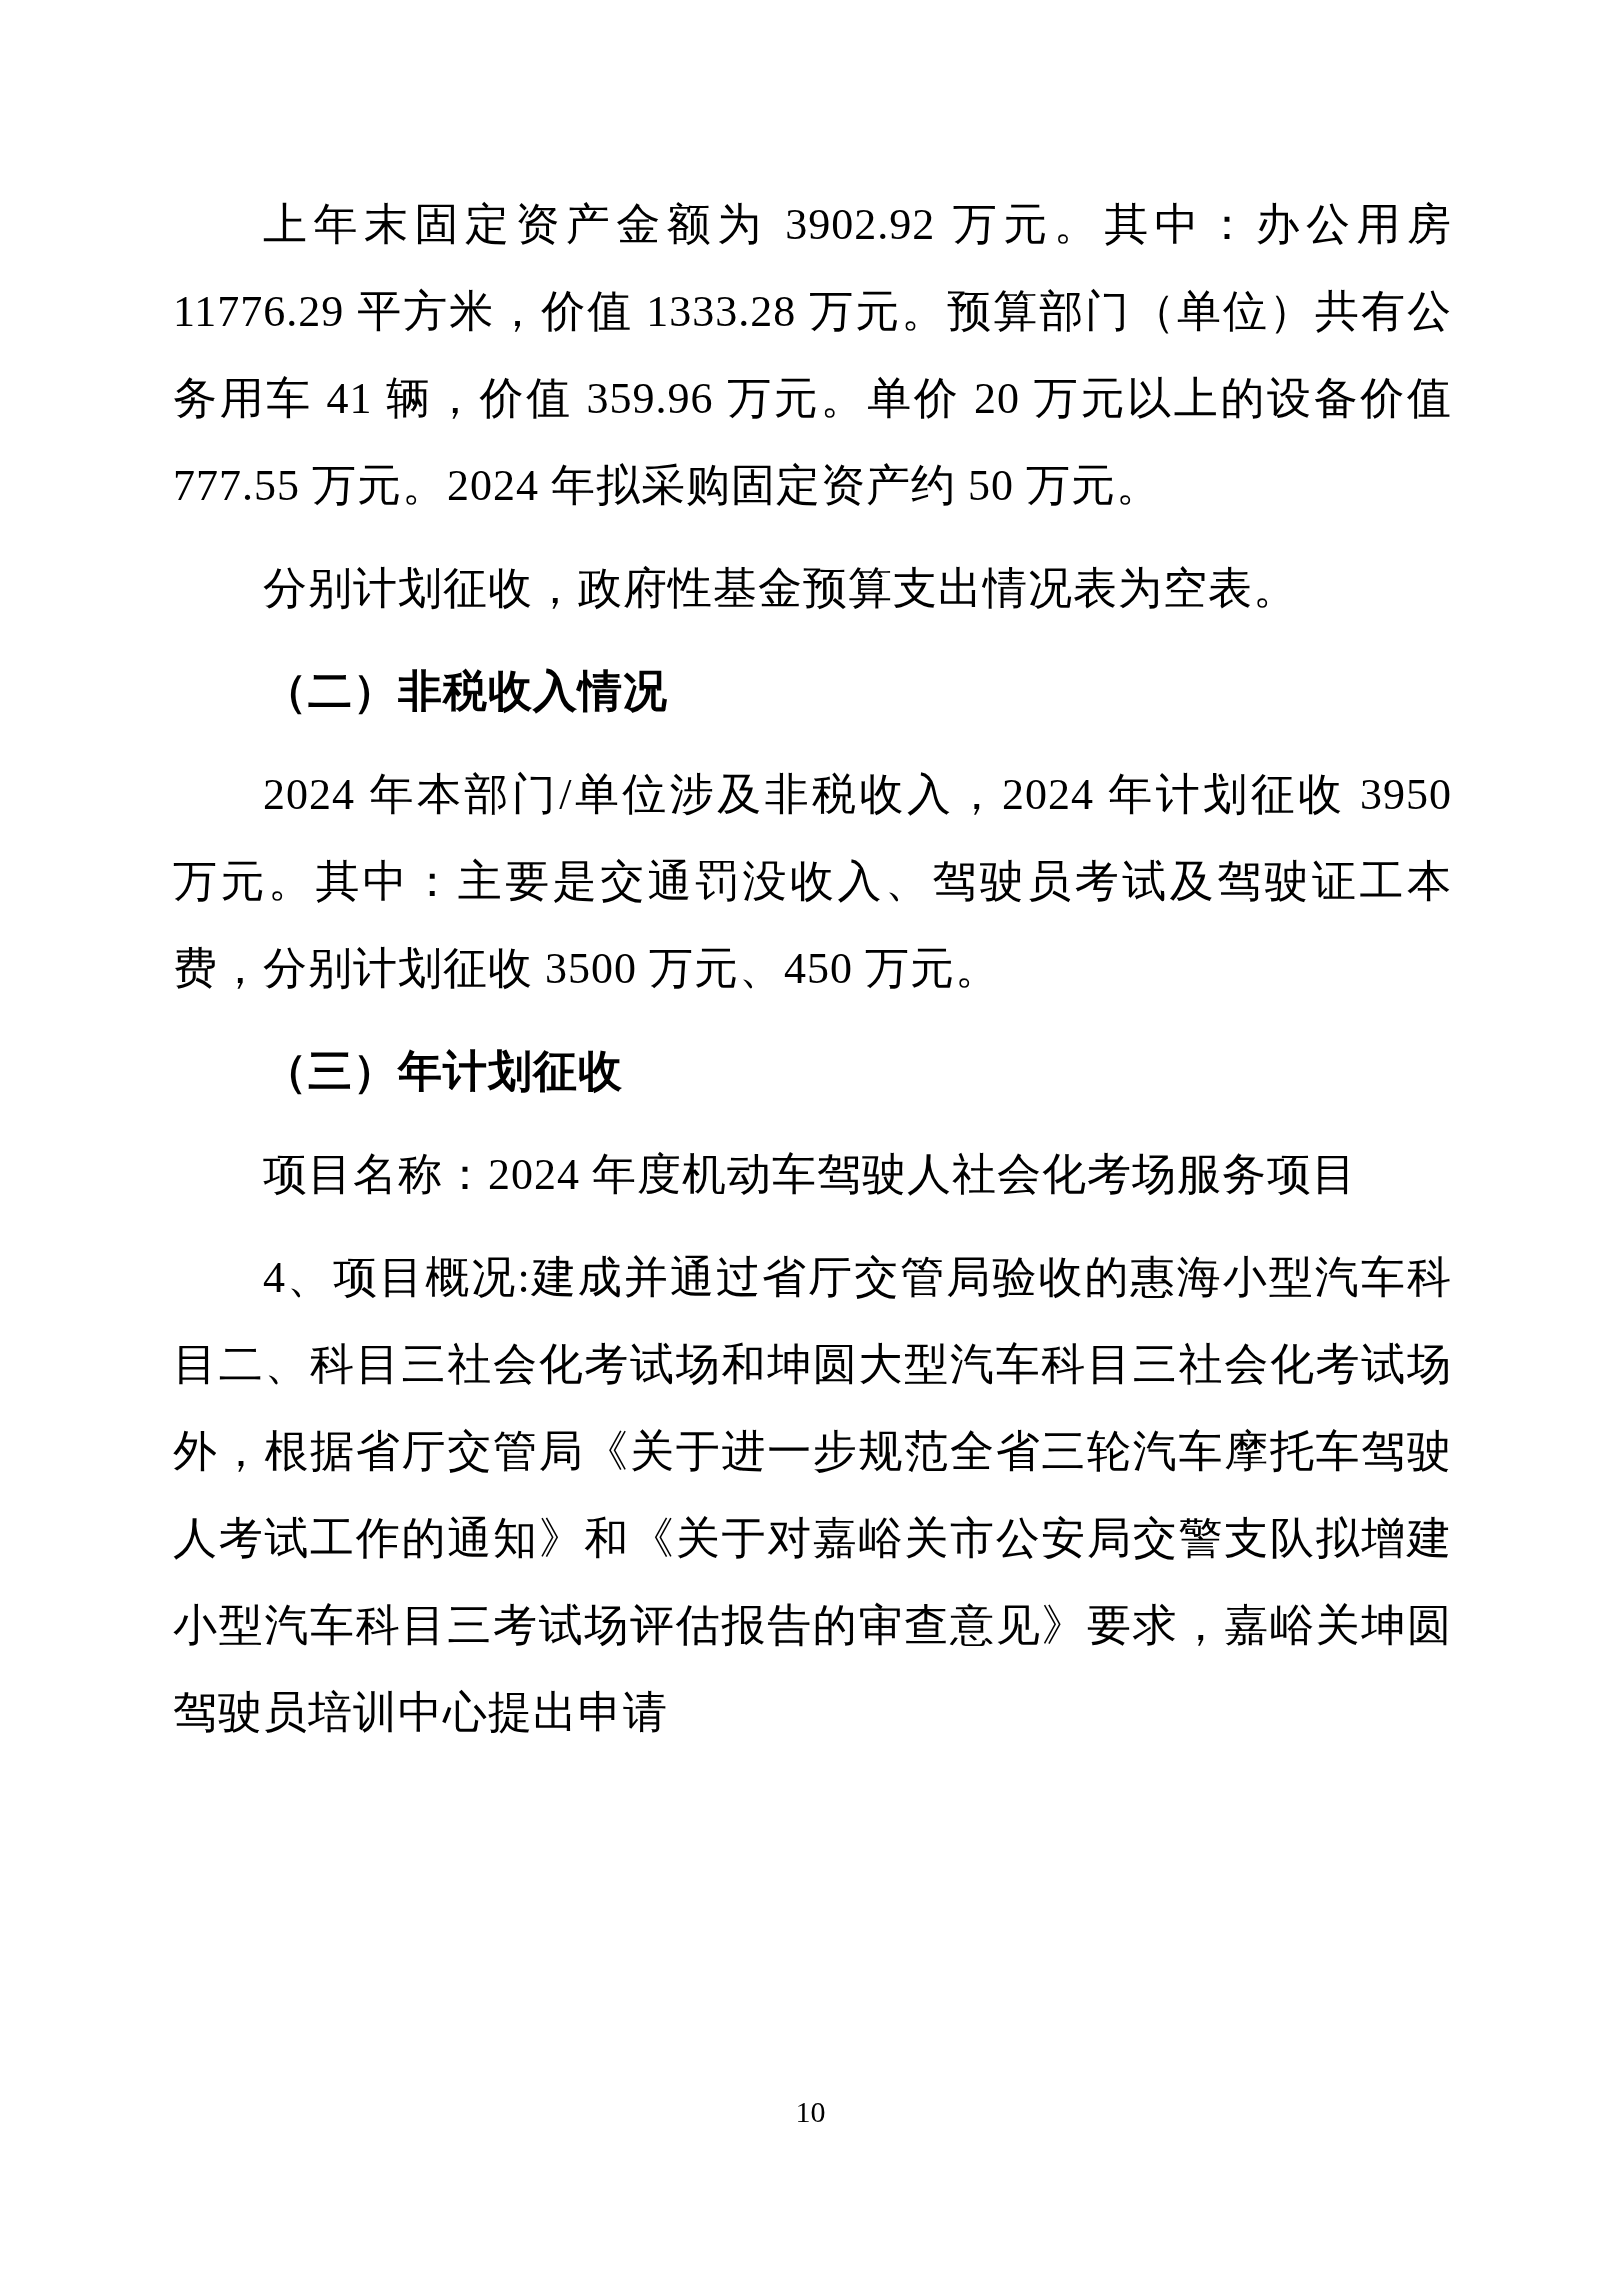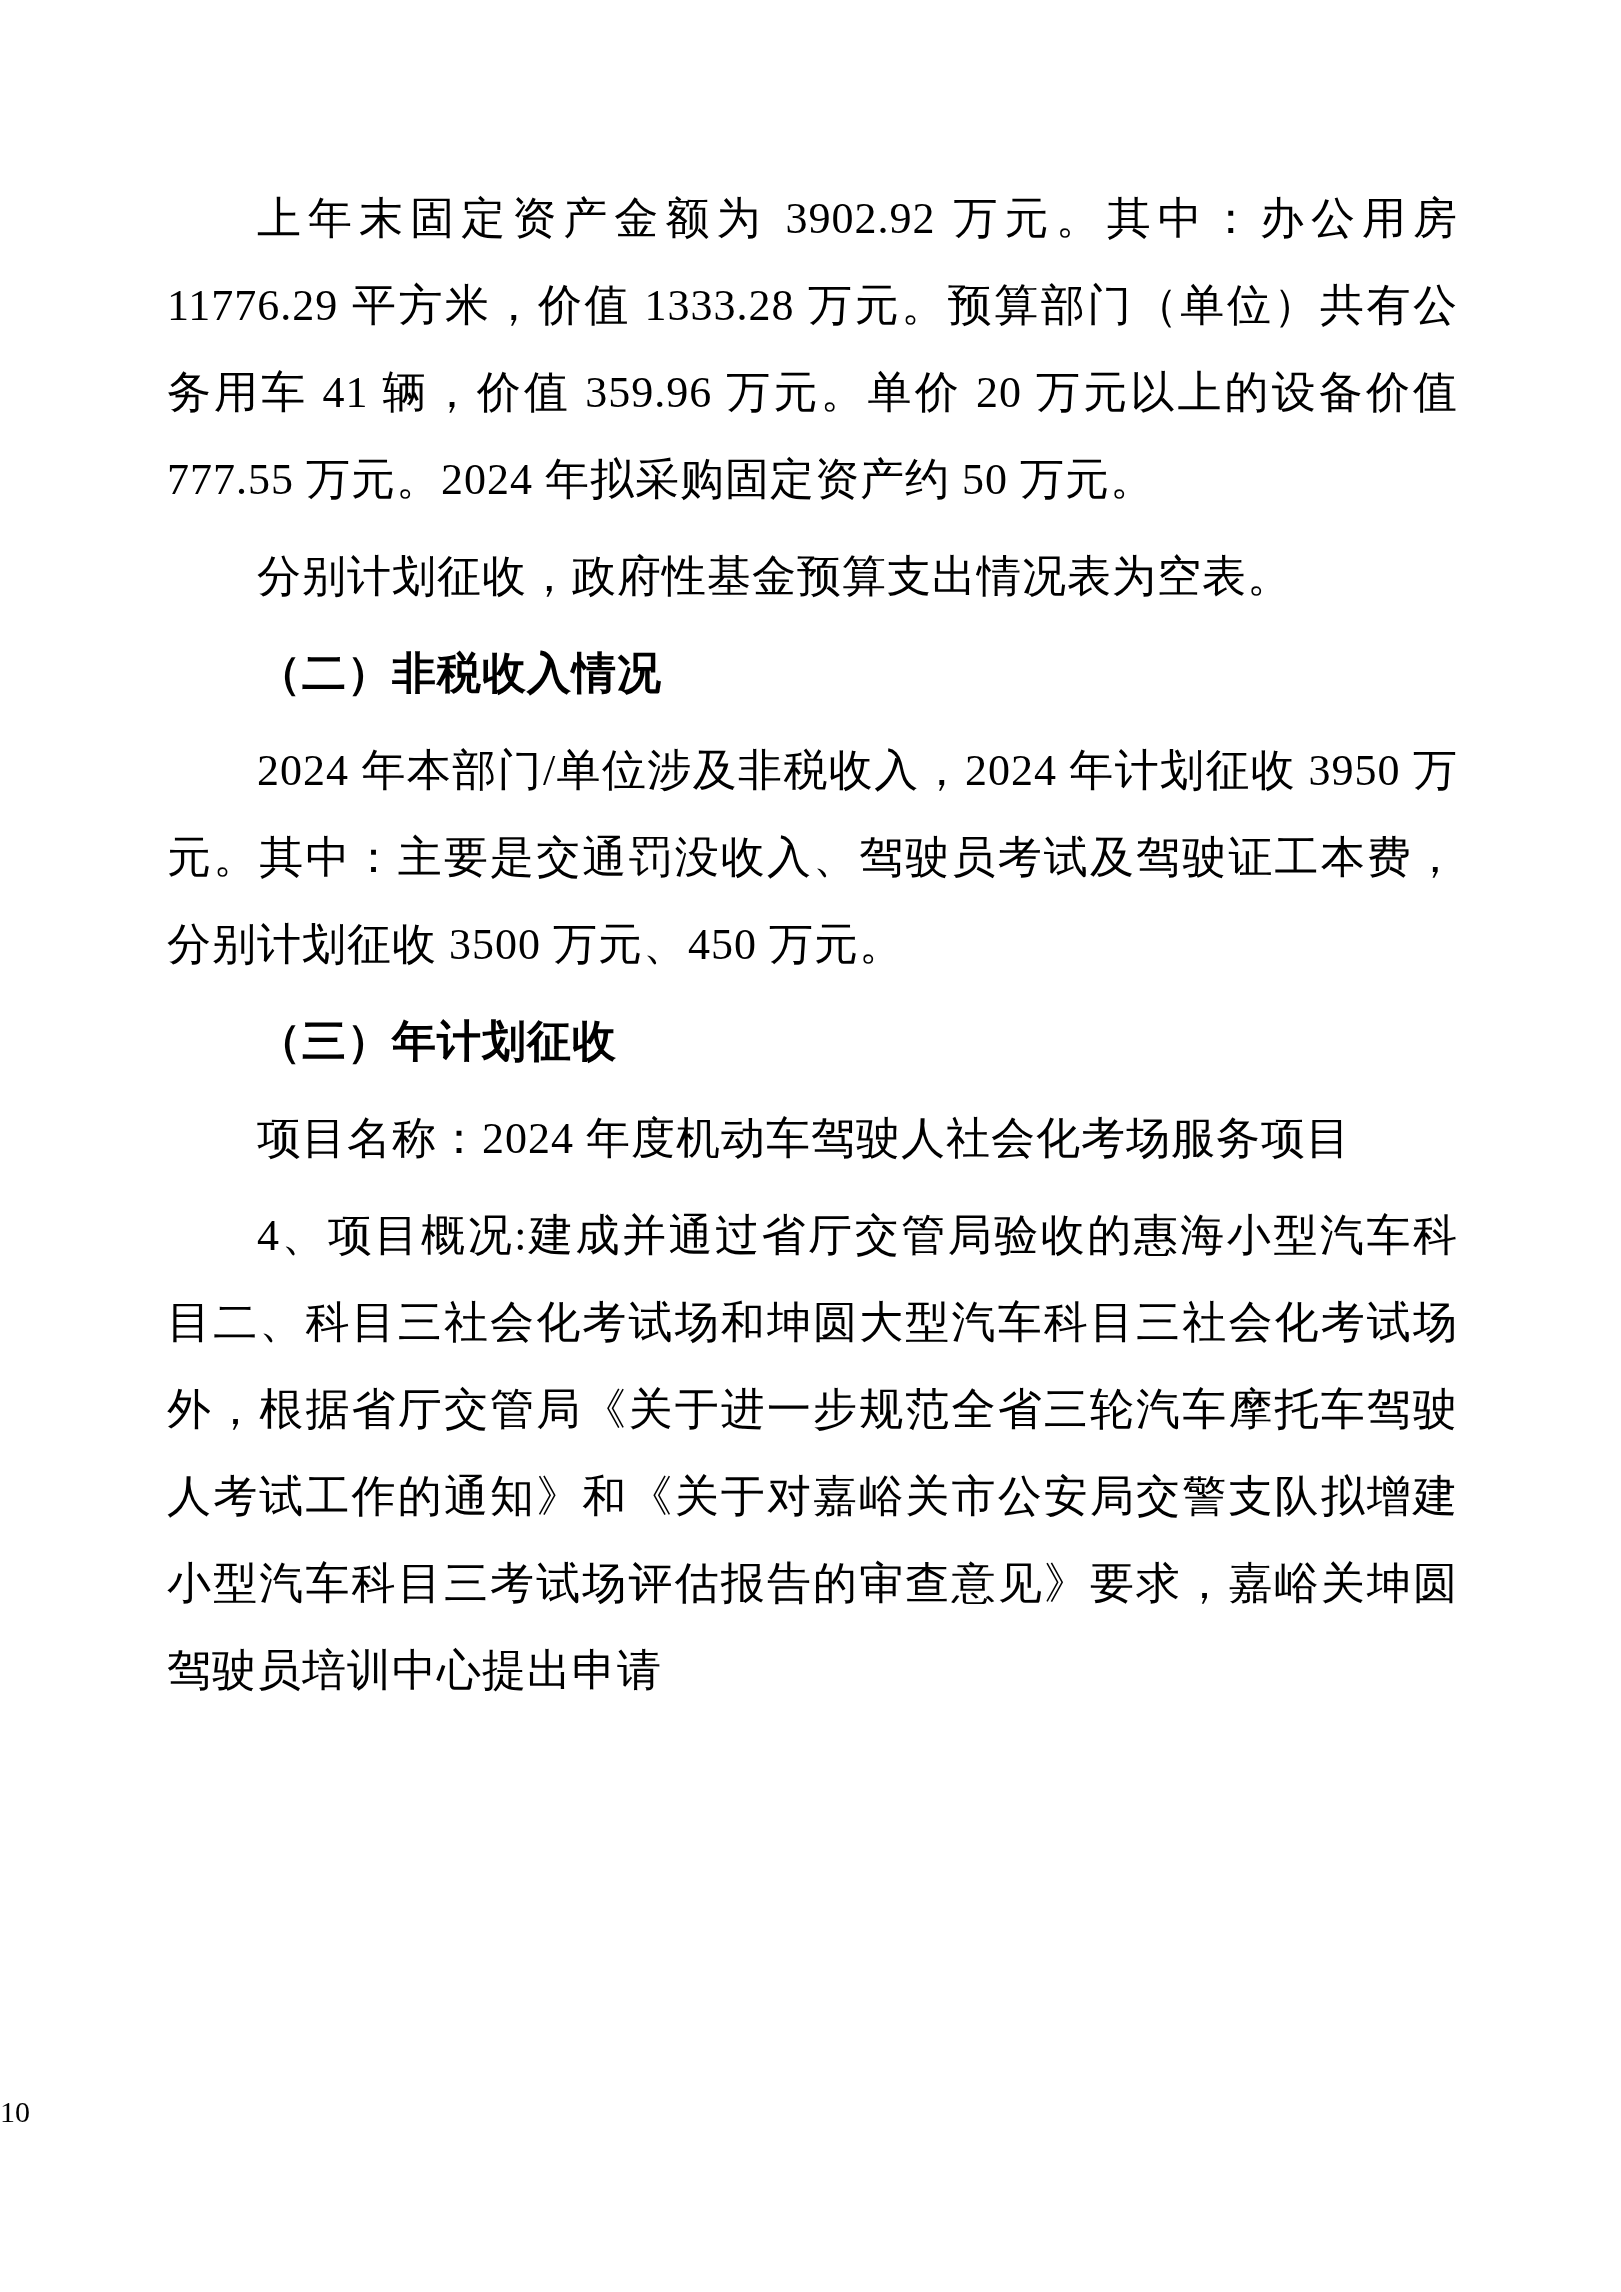--- a/index.html
+++ b/index.html
@@ -20,39 +20,40 @@
     position: absolute;
     left: 157px;
     top: 165px;
     width: 1311px;
     font-size: 44px;
     line-height: 87px;
     text-align: justify;
     letter-spacing: 1px;
   }
   .content p {
-    margin: 10px;
+    margin: 16px;
     padding: 0;
     text-indent: 90px; 
   }
   
   .h-hei {
     font-weight: bold;
     font-family: "Liberation Sans", "DejaVu Sans", sans-serif;
   }
   
   .h-kai {
     font-weight: bold;
     font-family: "Liberation Serif", "DejaVu Serif", serif;
   }
   .footer {
     position: absolute;
     left: 0;
     top: 2094px;
     width: 100%;
+    text-align: center;
     font-size: 30px;
     line-height: 35px;
     font-family: "Liberation Serif", "DejaVu Serif", serif;
   }
 </style>
 </head>
 <body>
 
 <div class="page">
   <div class="content">

